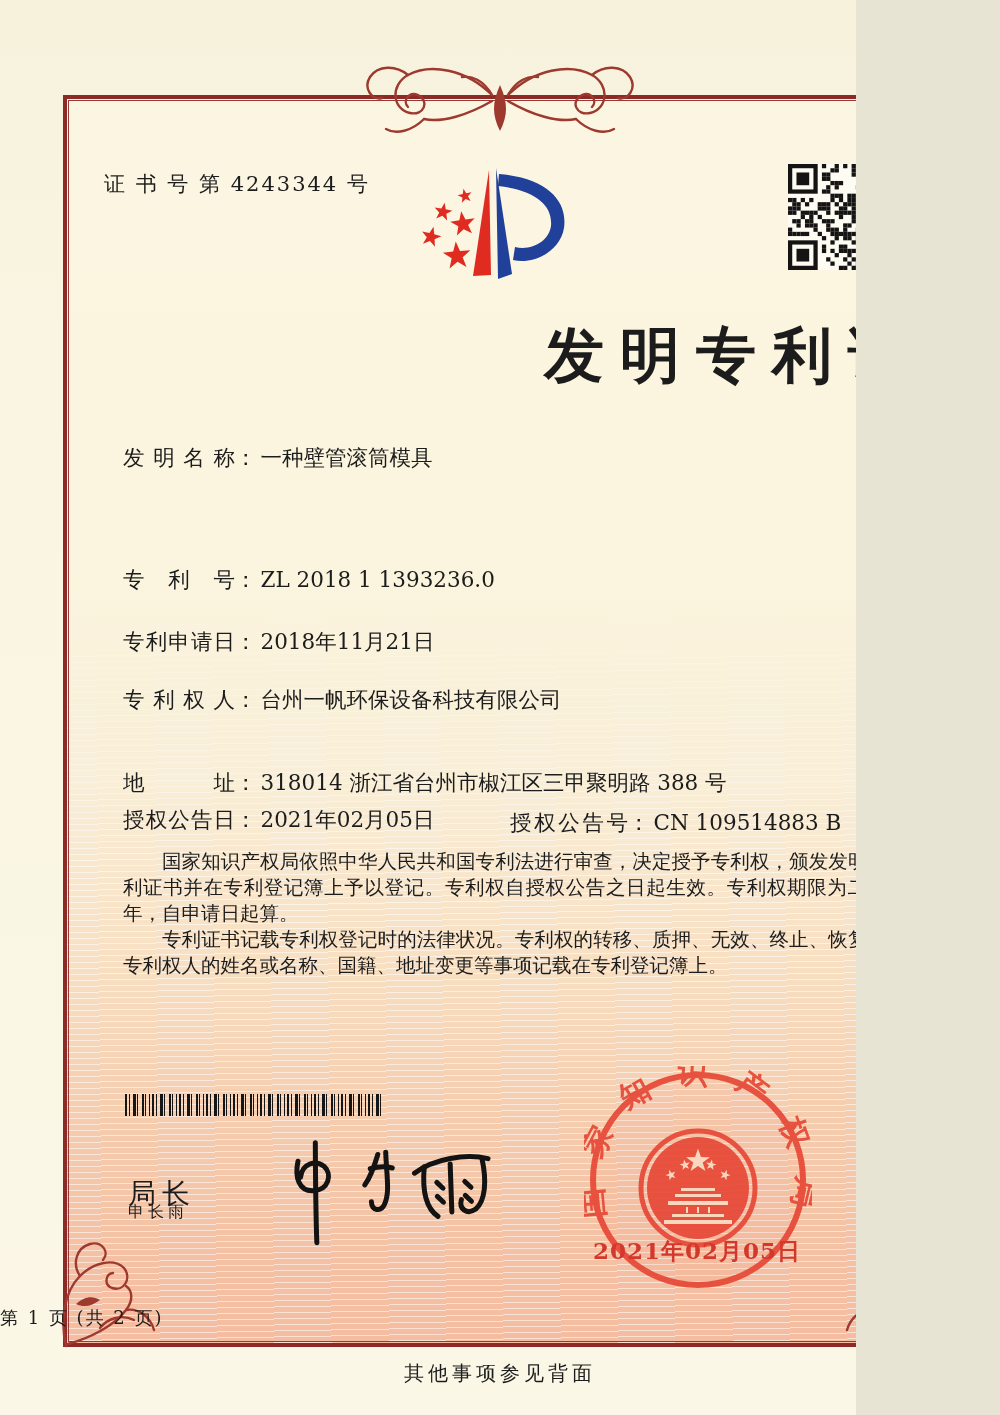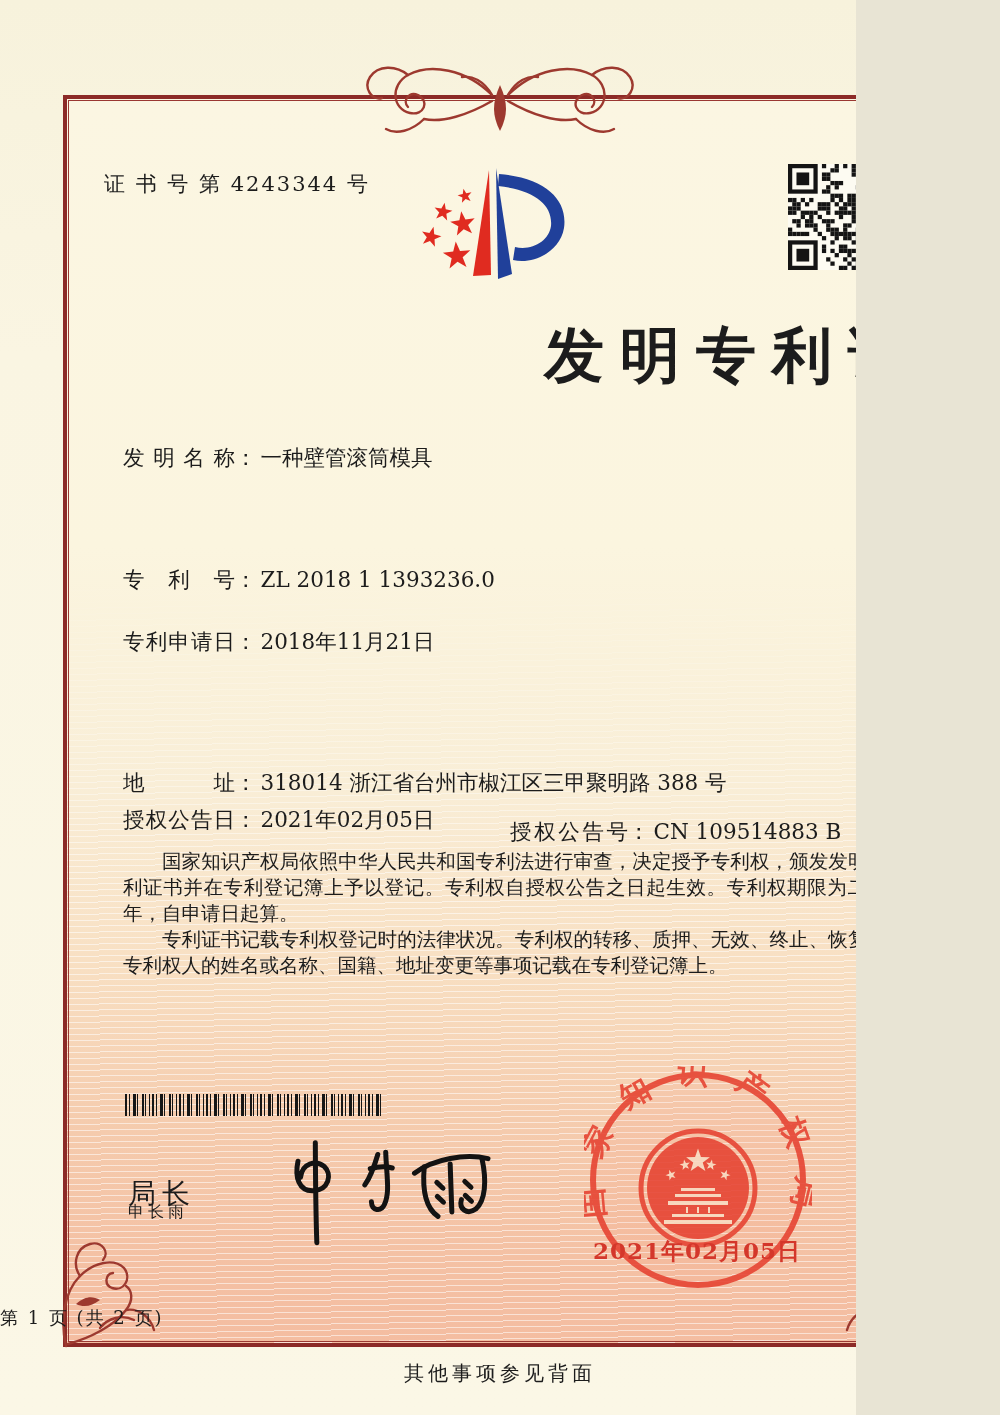--- a/index.html
+++ b/index.html
@@ -19,21 +19,21 @@
     border:4px solid #8c2a27;box-sizing:border-box;}
   .frame-inner{position:absolute;inset:1px;border:1.5px solid #9a3832;}
   .cert-no{position:absolute;left:104px;top:170px;font-size:21px;letter-spacing:2px;}
   .logo{position:absolute;left:414px;top:148px;}
   .qr{position:absolute;left:788px;top:164px;width:106px;height:106px;}
   .title{position:absolute;left:0;width:1000px;top:316px;text-align:right;
     font-size:60px;font-weight:700;letter-spacing:16px;padding-left:16px;box-sizing:border-box;}
   .field-row{position:absolute;left:123px;font-size:21.5px;white-space:nowrap;}
   .flabel{display:inline-block;width:112px;text-align:justify;text-align-last:justify;vertical-align:bottom;}
   .fcolon{margin-right:4px;}
-  .row-right{position:absolute;left:387px;top:12px;}
+  .row-right{position:absolute;left:387px;top:3px;}
   .row-right .flabel{width:118px;}
   .paras{position:absolute;left:123px;top:849px;width:764px;font-size:19.5px;line-height:26px;text-align:justify;}
   .paras p{margin:0;text-indent:2em;}
   .barcode{position:absolute;left:125px;top:1094px;width:258px;height:22px;
     background:repeating-linear-gradient(90deg,
       #161616 0 2px,transparent 2px 4px,#161616 4px 5px,transparent 5px 8px,
       #161616 8px 11px,transparent 11px 12px,#161616 12px 13px,transparent 13px 17px,
       #161616 17px 19px,transparent 19px 20px,#161616 20px 21px,transparent 21px 24px,
       #161616 24px 25px,transparent 25px 27px);}
   .comm-title{position:absolute;left:128px;top:1162px;font-size:28px;letter-spacing:6px;margin-top:13px;}
@@ -337,20 +337,23 @@
 
   <div class="field-row" style="top:443px">
     <span class="flabel">发明名称</span><span class="fcolon">：</span><span class="fvalue">一种壁管滚筒模具</span>
   </div>
   <div class="field-row" style="top:565px">
     <span class="flabel">专利号</span><span class="fcolon">：</span><span class="fvalue">ZL 2018 1 1393236.0</span>
   </div>
   <div class="field-row" style="top:627px">
     <span class="flabel">专利申请日</span><span class="fcolon">：</span><span class="fvalue">2018年11月21日</span>
   </div>
+  <div class="field-row" style="top:685px">
+    <span class="flabel">专利权人</span><span class="fcolon">：</span><span class="fvalue">台州一帆环保设备科技有限公司</span>
+  </div>
   <div class="field-row" style="top:768px">
     <span class="flabel">地址</span><span class="fcolon">：</span><span class="fvalue">318014 浙江省台州市椒江区三甲聚明路 388 号</span>
   </div>
   <div class="field-row" style="top:805px">
     <span class="flabel">授权公告日</span><span class="fcolon">：</span><span class="fvalue">2021年02月05日</span>
     <span class="row-right">
       <span class="flabel">授权公告号</span><span class="fcolon">：</span><span class="fvalue">CN 109514883 B</span>
     </span>
   </div>
 

